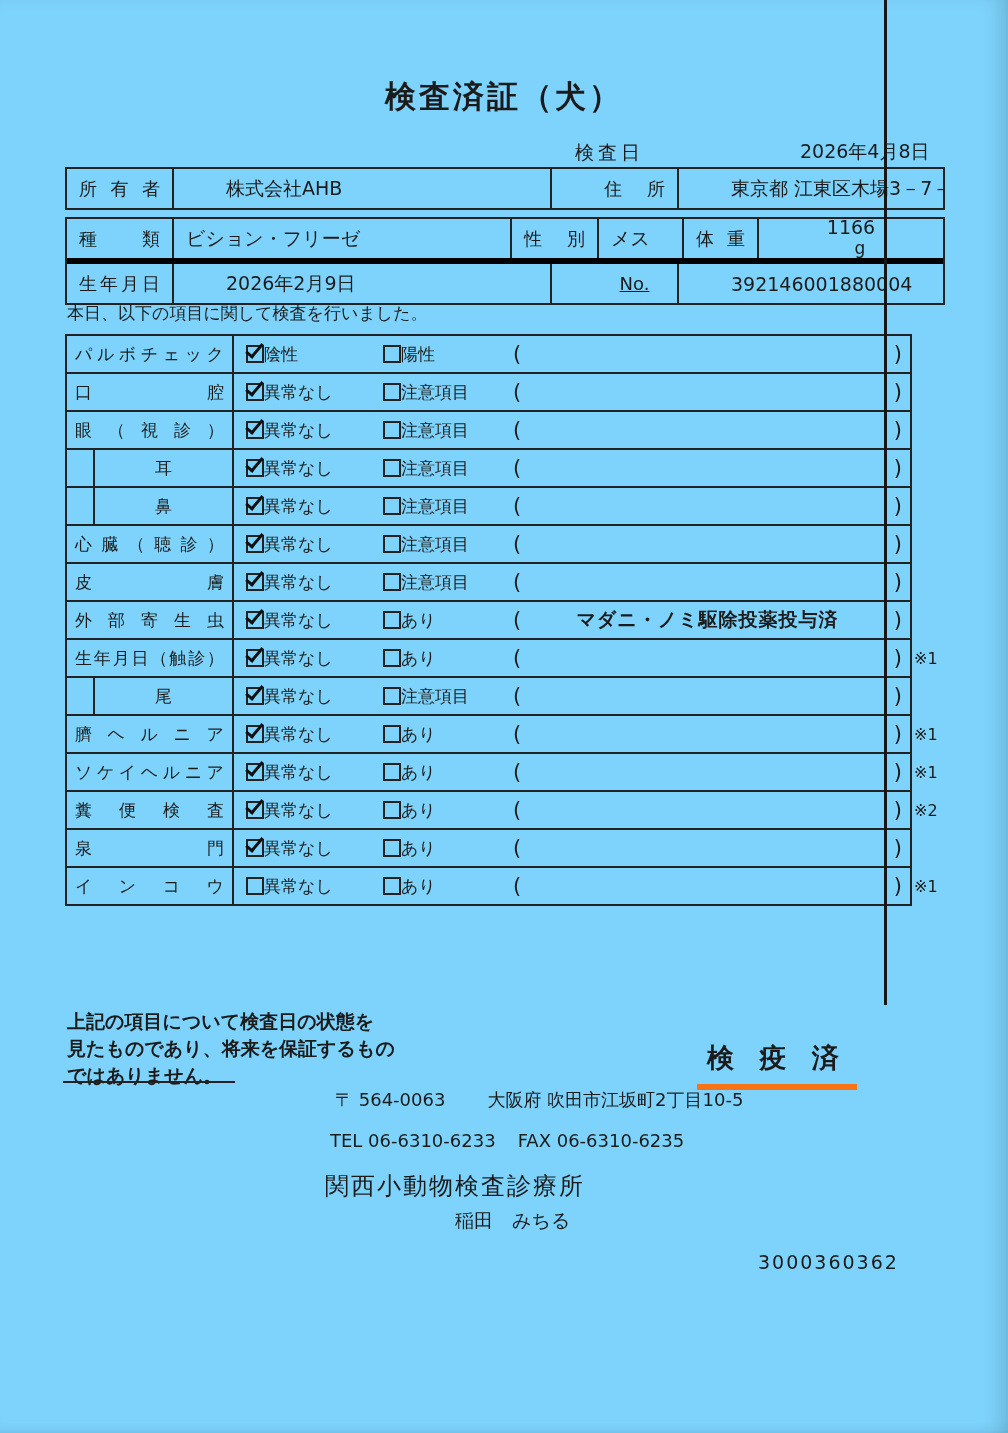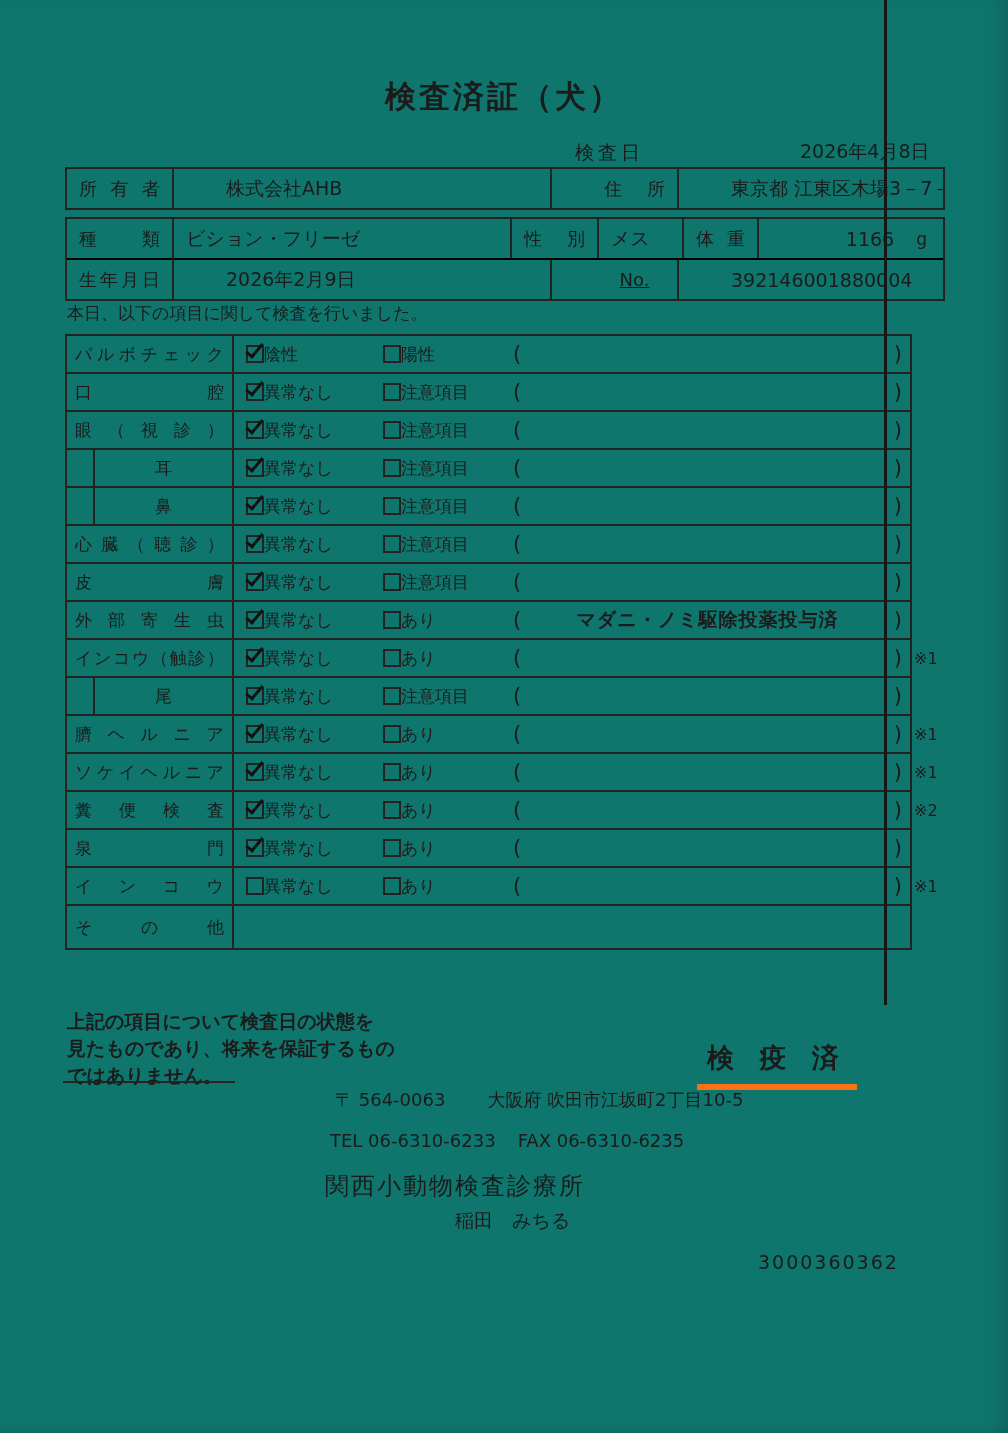--- a/index.html
+++ b/index.html
@@ -1,51 +1,51 @@
 <!DOCTYPE html>
 <html><head>
 <meta charset="utf-8">
 <style>
   html,body { margin:0; padding:0; background:#888; }
   .page {
     position:relative;
     width:1008px; height:1433px;
     margin:0 auto;
-    background:#0f766e;
+    background:#7dd3fc;
     font-family:"DejaVu Sans","Liberation Sans",sans-serif;
     color:#1b1b1b;
     overflow:hidden;
     box-shadow: inset -16px 0 22px -12px rgba(0,0,0,0.18), inset 0 -8px 14px -10px rgba(0,0,0,0.12);
   }
   .abs { position:absolute; }
 
   .title {
     top:76px; left:0; width:100%;
     text-align:center;
     font-size:31px; font-weight:bold; letter-spacing:3px;
   }
 
   .insp-date-label { top:140px; left:575px; font-size:19px; letter-spacing:4px; }
   .insp-date-value { top:139px; left:800px; font-size:19px;text-align:right; }
 
   
   .grid-table { border:2px solid #222; box-sizing:border-box; background:transparent; }
-  .trow { display:grid; height:39px; border-bottom:2px solid #000000; }
+  .trow { display:grid; height:39px; border-bottom:6px solid #000000; }
   .trow:last-child { border-bottom:none; }
   .cell {
     border-right:2px solid #222;
     display:flex; align-items:center;
     padding:0 12px; font-size:18px; box-sizing:border-box;
     overflow:hidden; white-space:nowrap;
   }
   .cell:last-child { border-right:none; }
   .jlabel span { width:100%; text-align:justify; text-align-last:justify; text-justify:inter-character; }
   .center-cell { justify-content:center; padding:0 12px;text-decoration:underline; }
   .value-cell { font-size:19px; }
-  .weight-cell { justify-content:flex-end; }
+  .weight-cell { justify-content:flex-end;flex-direction:column; }
   .weight-unit { margin-left:22px; margin-right:4px; font-size:17px; }
 
   .owner-table { top:167px; left:65px; width:880px; }
   .pet-table   { top:217px; left:65px; width:880px; }
   .cols-4 { grid-template-columns:107px 338px 87px 1fr;gap:40px; }
   .cols-6 { grid-template-columns:107px 338px 87px 85px 75px 1fr; }
 
   .intro { top:302px; left:67px; font-size:17px; }
 
   
@@ -326,21 +326,21 @@
         <span class="paren-field">
           <span class="paren">(</span>
           <span class="paren-content bold">マダニ・ノミ駆除投薬投与済</span>
           <span class="paren">)</span>
         </span>
       </div>
       <span class="note-mark"></span>
     </div>
       <div class="exam-row">
       <div class="exam-label">
-        <span class="exam-label-text">インコウ（触診）</span>
+        <span class="exam-label-text">生年月日（触診）</span>
       </div>
       <div class="exam-body">
         <span class="cb-group">
           <span class="checkbox checked"></span>
           <span class="cb-label">異常なし</span>
         </span>
         <span class="cb-group g2">
           <span class="checkbox"></span>
           <span class="cb-label">あり</span>
         </span>
@@ -470,27 +470,20 @@
           <span class="checkbox"></span>
           <span class="cb-label">あり</span>
         </span>
         <span class="paren-field">
           <span class="paren">(</span>
           <span class="paren-content"></span>
           <span class="paren">)</span>
         </span>
       </div>
       <span class="note-mark">※1</span>
-    </div>
-      <div class="exam-row tall">
-      <div class="exam-label">
-        <span class="exam-label-text">その他</span>
-      </div>
-      <div class="exam-body"></div>
-      <span class="note-mark"></span>
     </div>
     </div>
 
 
   <div class="abs disclaimer">
     <div>上記の項目について検査日の状態を</div>
     <div>見たものであり、将来を保証するもの</div>
     <div>ではありません。</div>
   </div>
   <div class="abs underline-artifact"></div>

